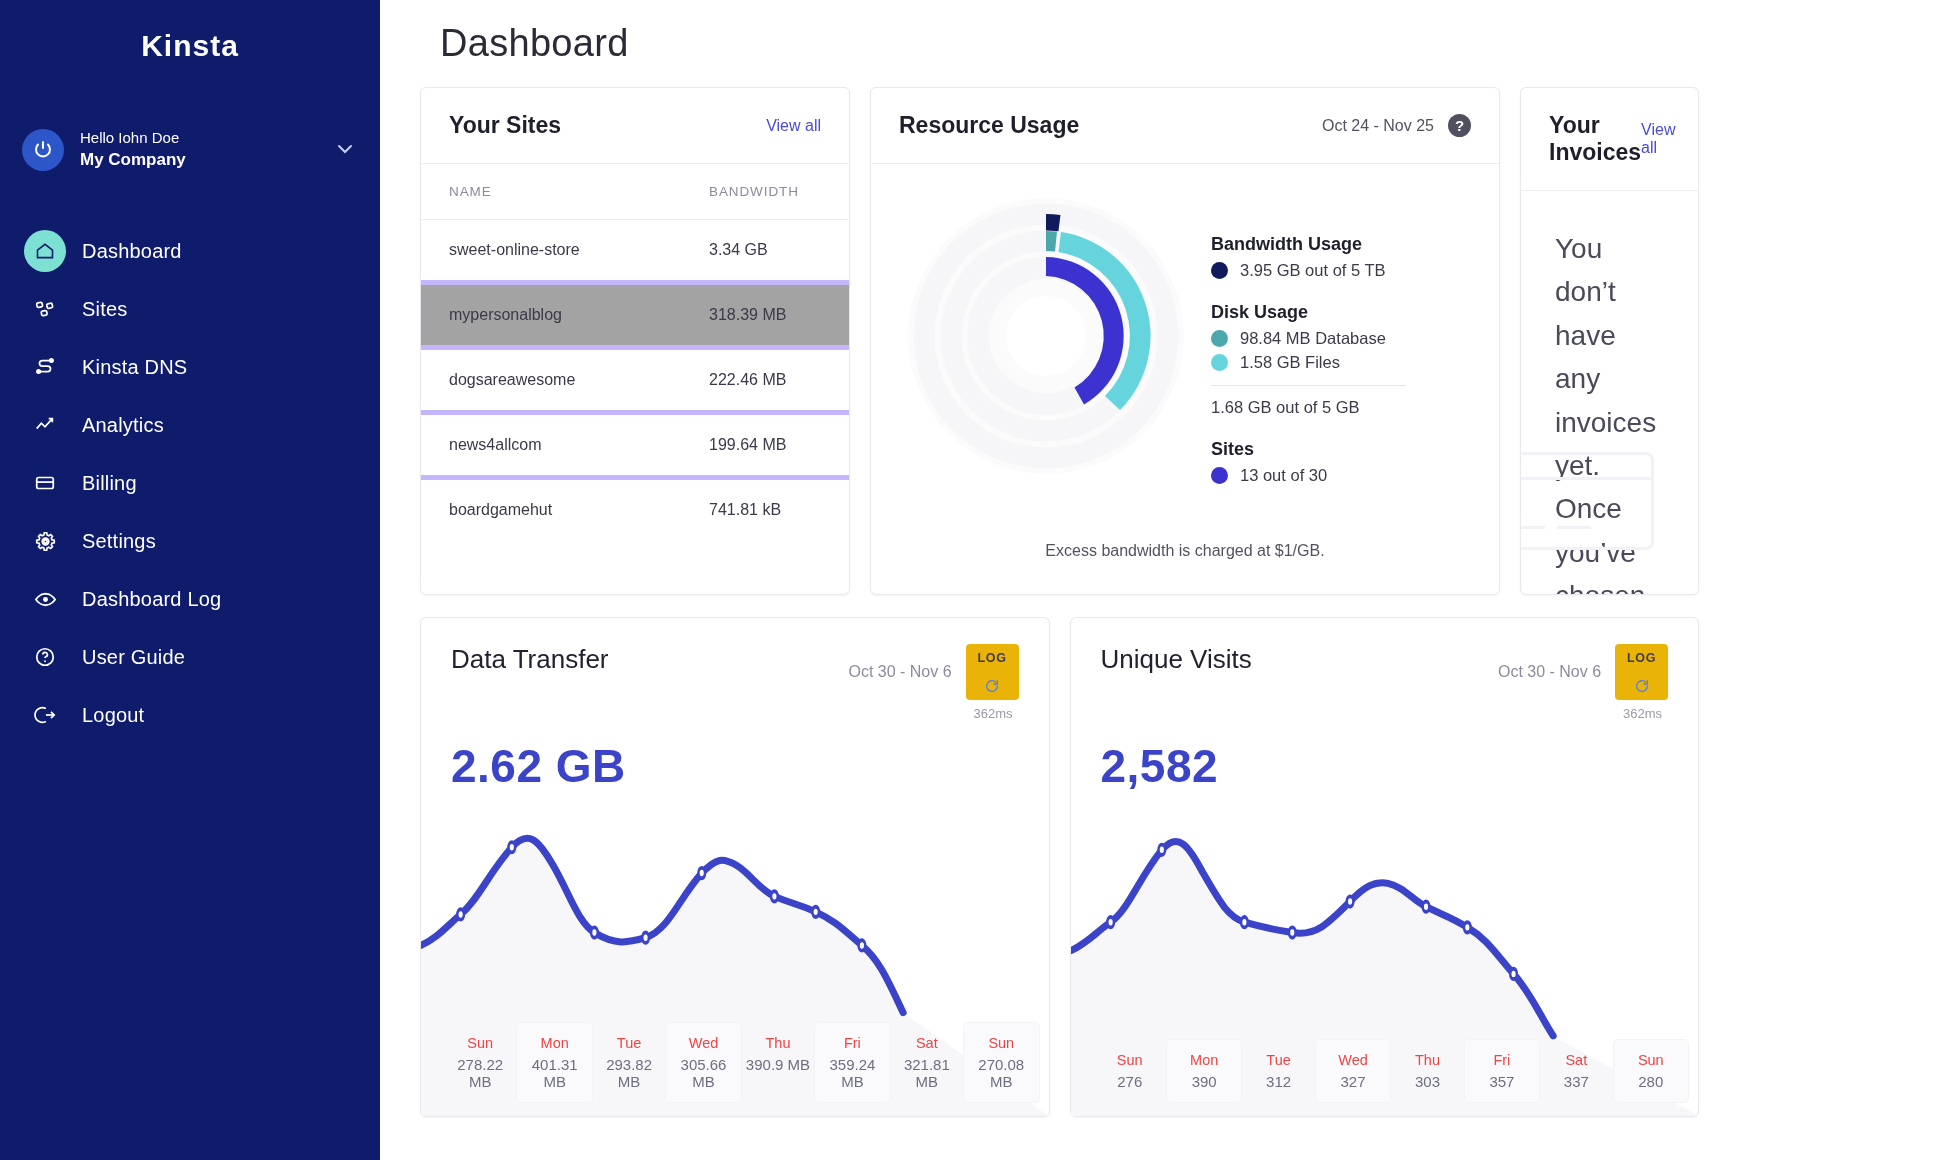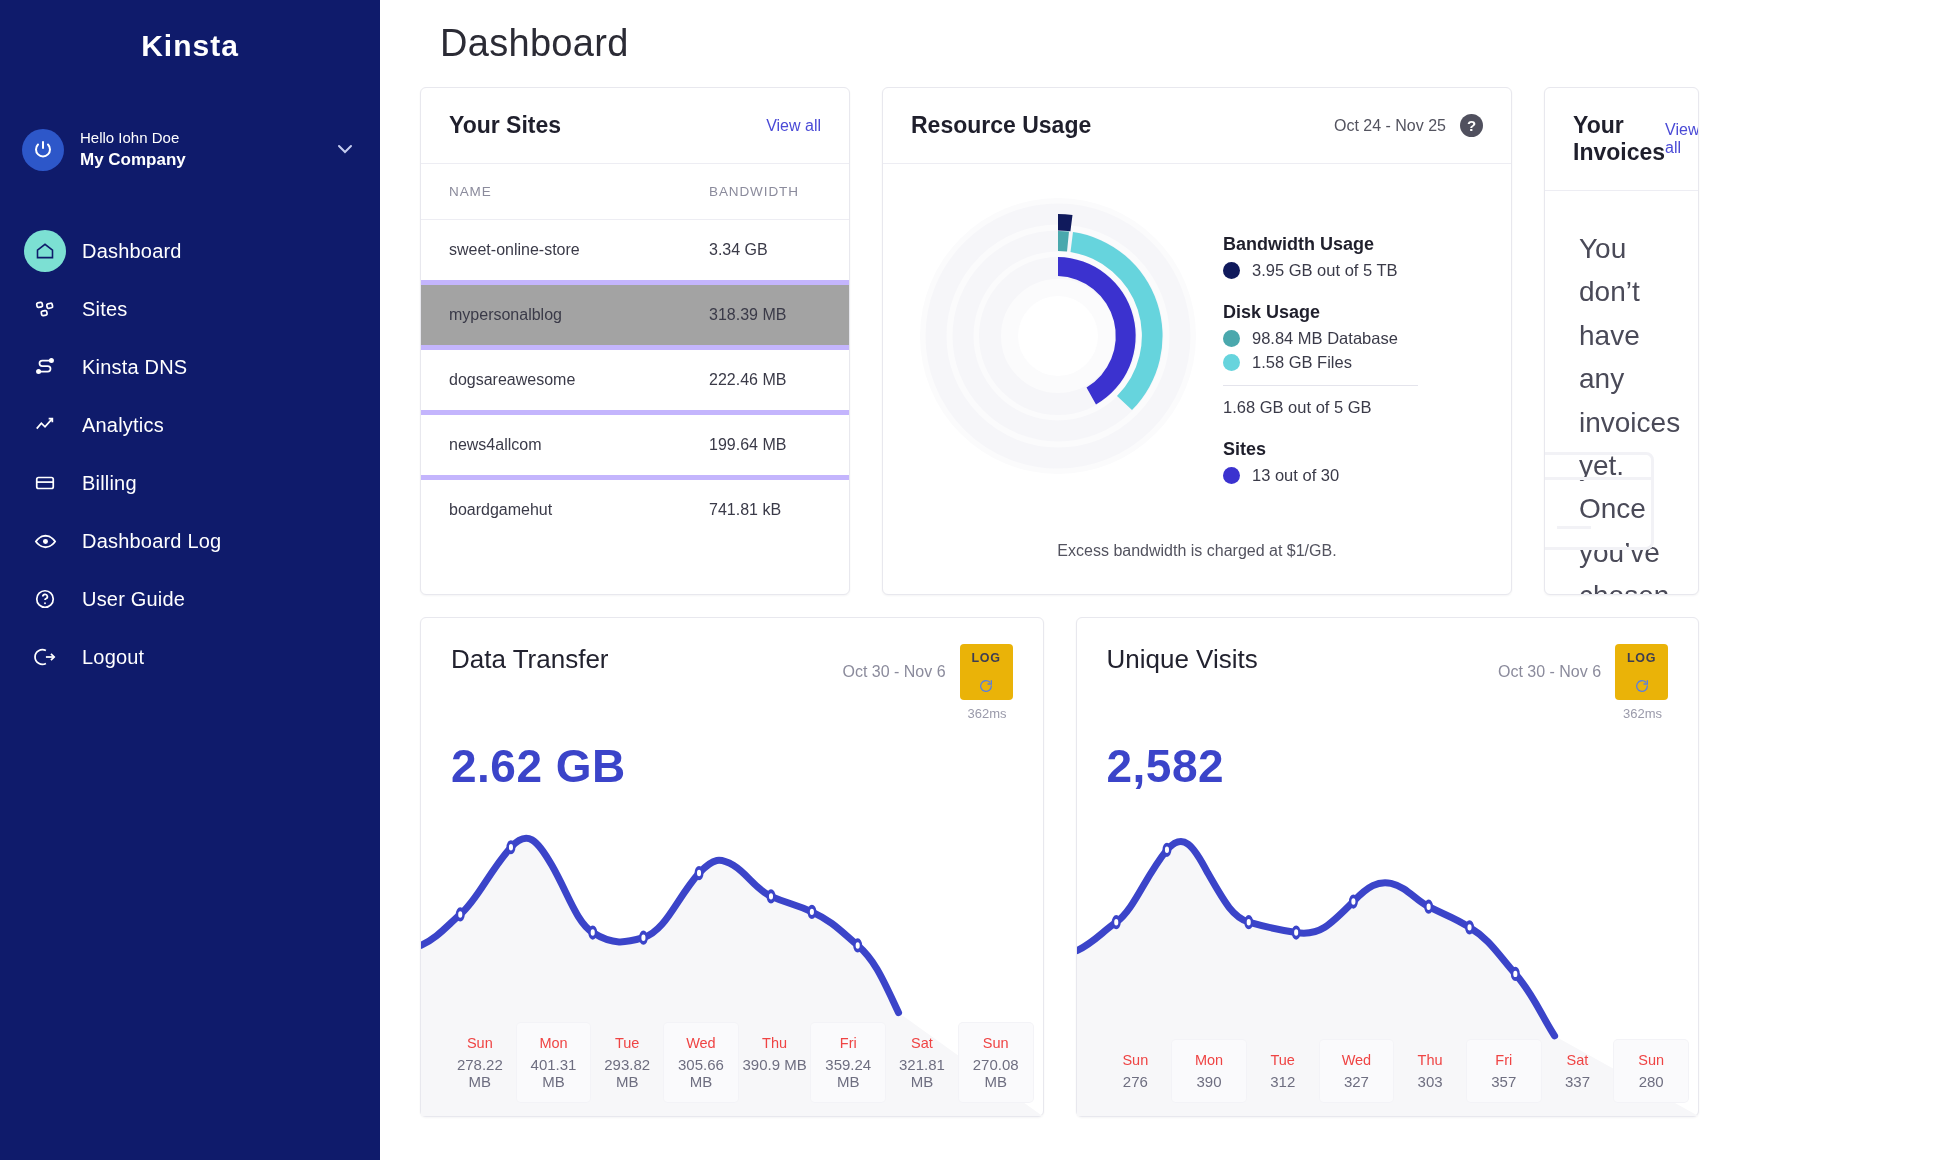--- a/index.html
+++ b/index.html
@@ -54,21 +54,21 @@
   .nav-icon svg { stroke: #ffffff; fill: none; stroke-width: 1.9; }
   .nav-label { font-size: 20px; font-weight: 400; letter-spacing: .2px; }
 
   
   .main { flex: 1; height: 1160px; background: #ffffff; padding: 0 40px; overflow: hidden; }
   .page-title {
     font-size: 38px; font-weight: 300; color: #2b2b35;
     padding: 22px 0 0 20px; letter-spacing: .3px;
   }
 
-  .row { display: flex; gap: 32px; margin-top: 22px; }
+  .row { display: flex; gap: 20px; margin-top: 22px; }
   .card {
     background: #ffffff;
     border: 1px solid #e8e8ee;
     border-radius: 6px;
     box-shadow: 0 1px 2px rgba(30,30,60,.05);
   }
   .card-head {
     display: flex; align-items: center; justify-content: space-between;
     padding: 24px 28px; border-bottom: 1px solid #ededf3;
   }
@@ -243,20 +243,29 @@
         <span class="nav-label">Analytics</span>
       </div>
       <div class="nav-item">
         <span class="nav-icon">
           <svg width="22" height="22" viewBox="0 0 24 24">
               <rect x="3" y="6" width="18" height="12" rx="2"></rect>
               <path d="M3 11 H21"></path>
             </svg>
         </span>
         <span class="nav-label">Billing</span>
+      </div>
+      <div class="nav-item">
+        <span class="nav-icon">
+          <svg width="21" height="21" viewBox="0 0 24 24" fill="#ffffff" stroke="none">
+            <path d="M12 8.2a3.8 3.8 0 1 0 0 7.6 3.8 3.8 0 0 0 0-7.6zm0 5.6a1.8 1.8 0 1 1 0-3.6 1.8 1.8 0 0 1 0 3.6z"></path>
+            <path d="M10.6 2h2.8l.4 2.5 2.1.9 2.1-1.4 2 2-1.4 2.1.9 2.1 2.5.4v2.8l-2.5.4-.9 2.1 1.4 2.1-2 2-2.1-1.4-2.1.9-.4 2.5h-2.8l-.4-2.5-2.1-.9-2.1 1.4-2-2 1.4-2.1-.9-2.1L2 13.4v-2.8l2.5-.4.9-2.1L4 6l2-2 2.1 1.4 2.1-.9z"></path>
+          </svg>
+        </span>
+        <span class="nav-label">Settings</span>
       </div>
       <div class="nav-item">
         <span class="nav-icon">
           <svg width="23" height="23" viewBox="0 0 24 24">
               <path d="M2 12s3.8-6 10-6 10 6 10 6-3.8 6-10 6S2 12 2 12z"></path>
               <circle cx="12" cy="12" r="2.6" fill="#ffffff" stroke="none"></circle>
             </svg>
         </span>
         <span class="nav-label">Dashboard Log</span>
       </div>

